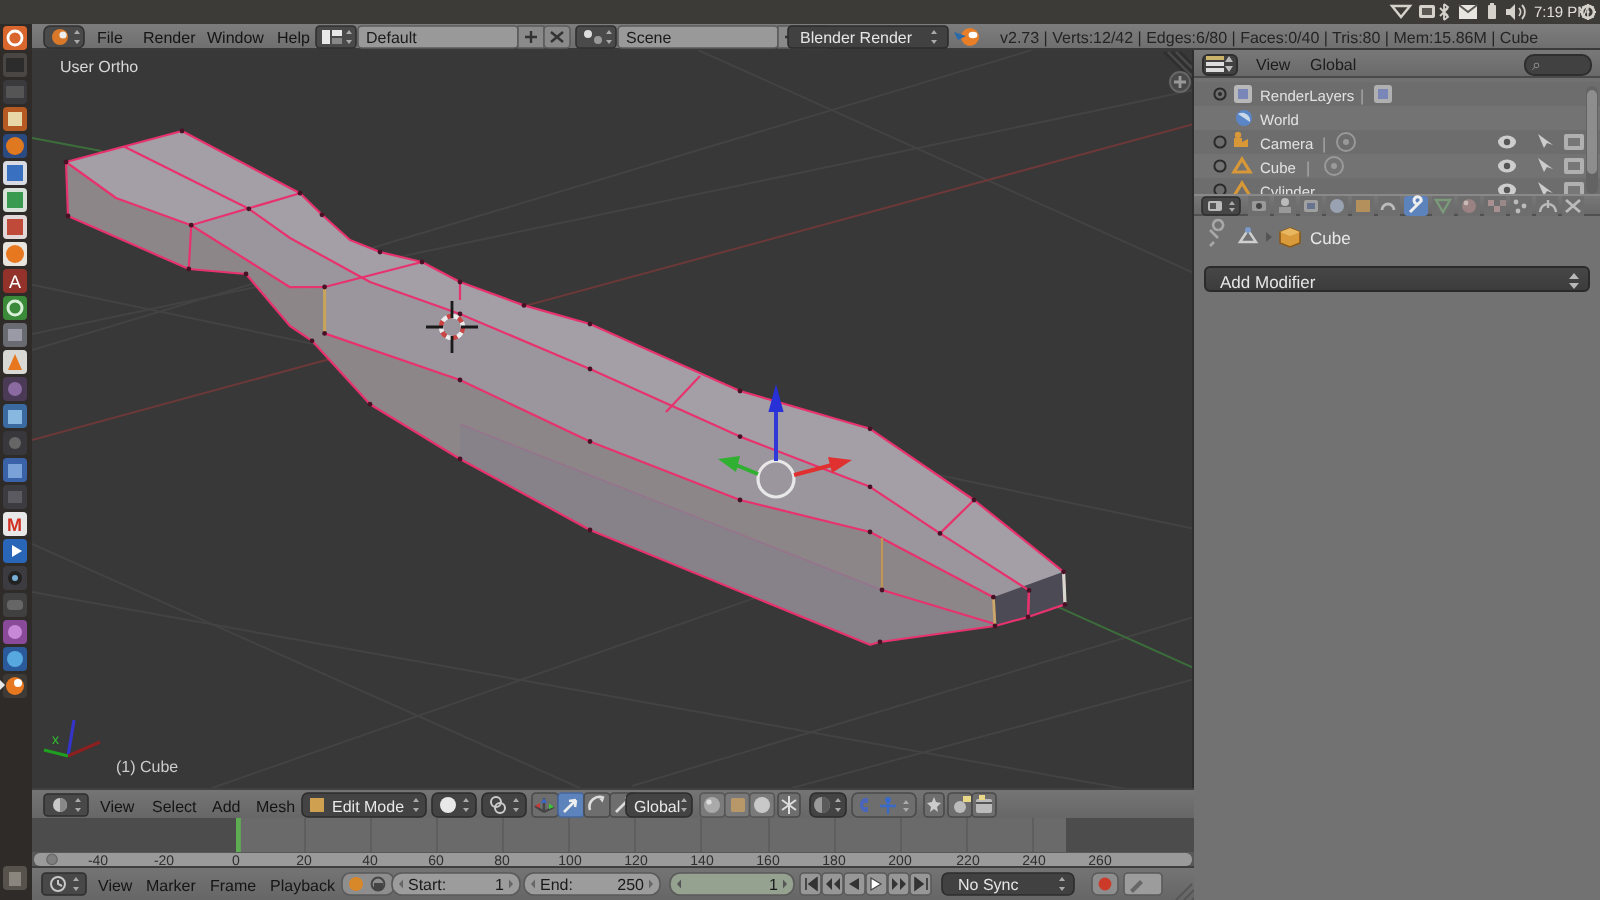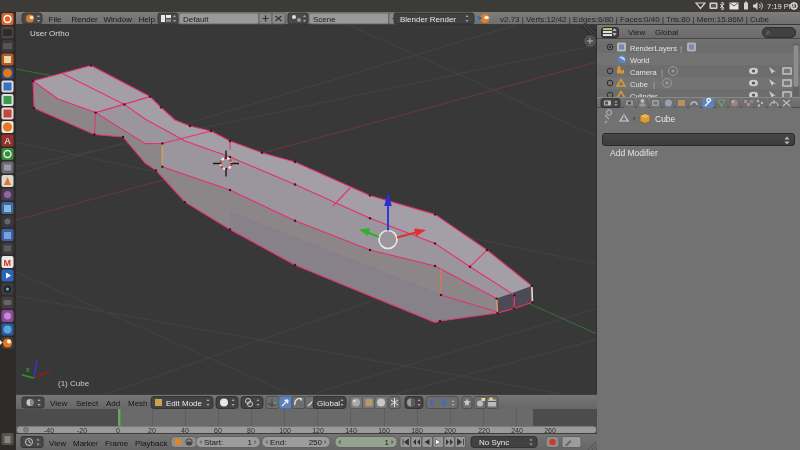--- a/index.html
+++ b/index.html
@@ -427,21 +427,21 @@
         <path d="M23,10 l4,-6 l4,6 Z" fill="none" stroke="#cfcfcf" stroke-width="1.2"></path>
           <circle cx="27" cy="4" r="1.5" fill="#7a9ac8"></circle>
         <path d="M36,5 l3,2.5 l-3,2.5" fill="#555"></path>
         <path d="M48,3 l5,2 l0,5.5 l-5,2 l-5,-2 l0,-5.5 Z" fill="#d99a3c" stroke="#8a5a1a" stroke-width="0.8"></path>
         <path d="M48,3 l5,2 l-5,2 l-5,-2 Z" fill="#e8b860"></path>
         <text x="58" y="11" font-size="8.5" fill="#e8e8e8">Cube</text>
       </g>
     </svg>
 
     <div class="abs" style="left:5px;top:36px;width:193px;height:13px;background:linear-gradient(#474747,#3c3c3c);border:1px solid #2a2a2a;border-radius:3px;">
-      <span style="position:absolute;left:7px;top:14px;font-size:8.5px;color:#e6e6e6;">Add Modifier</span>
+      <span style="position:absolute;left:7px;top:2px;font-size:8.5px;color:#e6e6e6;">Add Modifier</span>
       <svg style="position:absolute;right:3px;top:2px;" width="8" height="9">
           <path d="M4,0.5 L1.5,3.5 L6.5,3.5 Z M1.5,5.5 L6.5,5.5 L4,8.5 Z" fill="#b8b8b8"></path>
         </svg>
     </div>
   </div>
 
   <div class="abs" id="vphdr" style="left:16px;top:394px;width:581px;height:15px;background:linear-gradient(#757575,#676767);border-top:1px solid #404040;">
     <svg class="abs" style="left:0;top:0;" width="581" height="15">
 
       <rect x="6" y="2" width="22" height="11" rx="2" fill="#484848" stroke="#2e2e2e" stroke-width="0.8"></rect>

